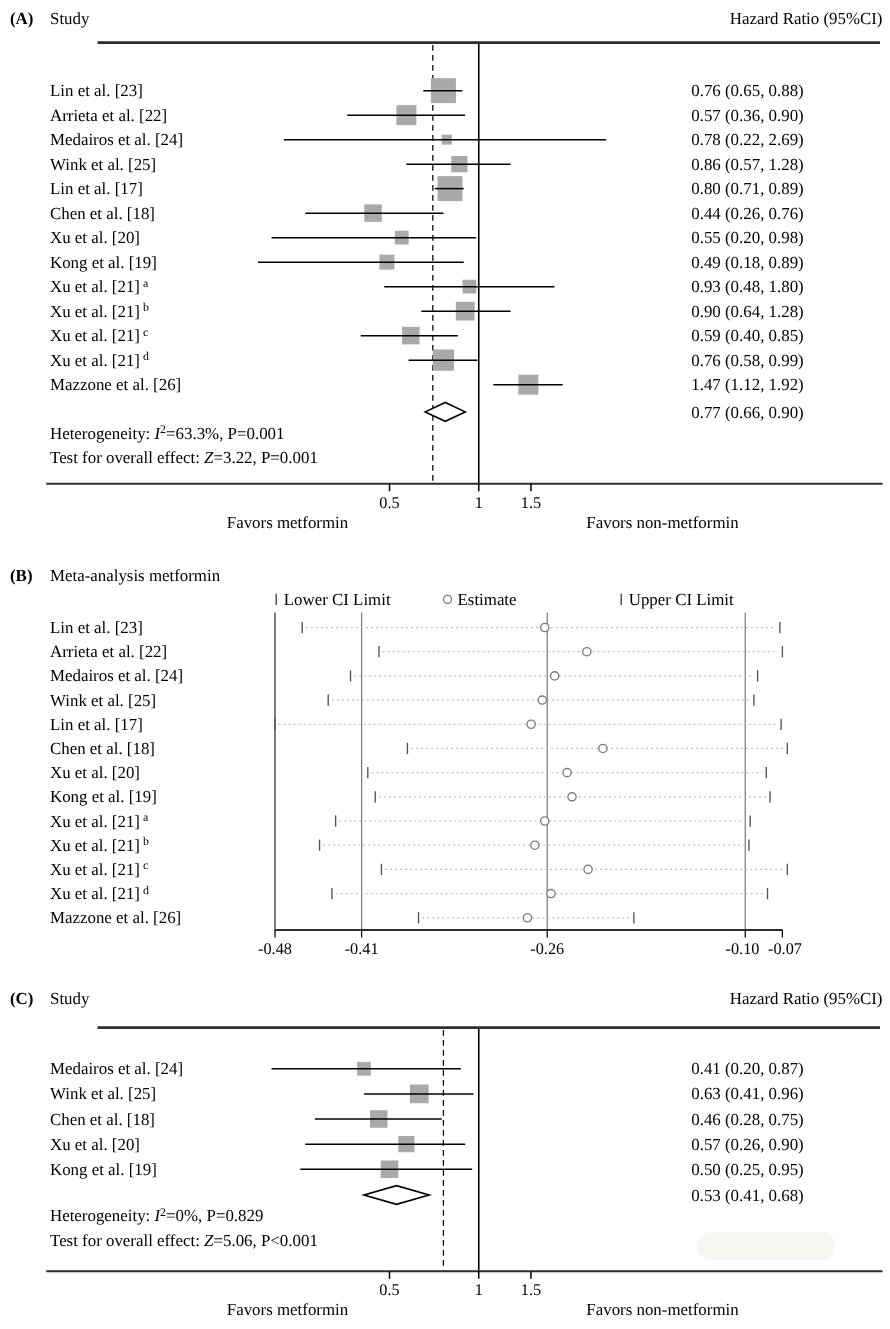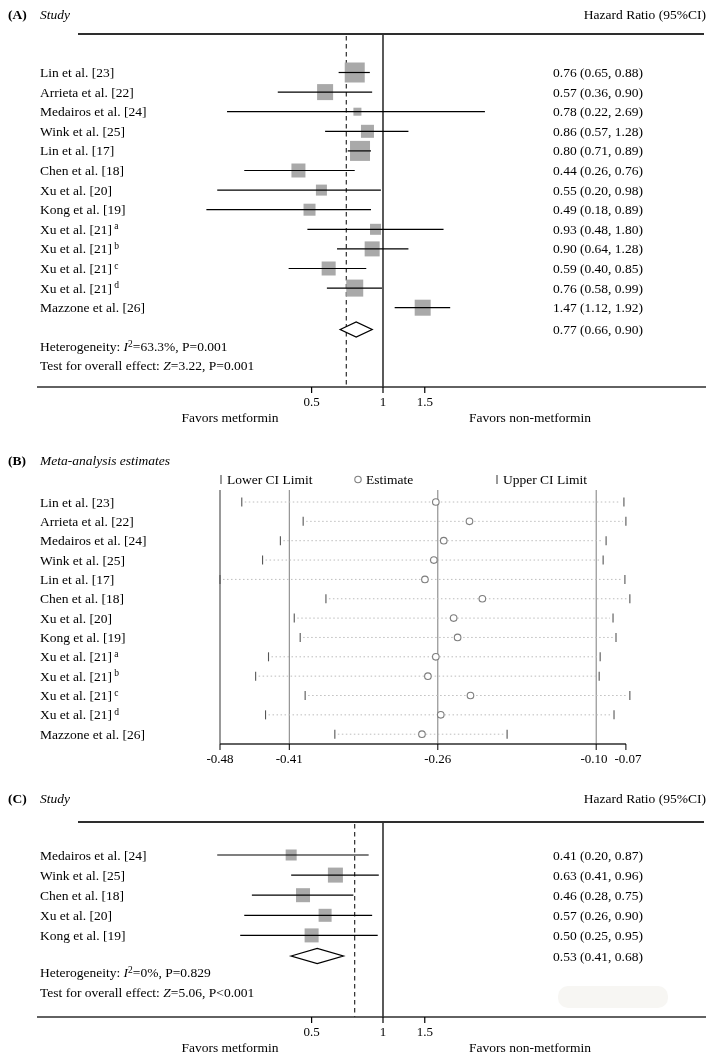--- a/index.html
+++ b/index.html
@@ -1,21 +1,21 @@
 <!DOCTYPE html>
 <html><head>
 <meta charset="utf-8">
 <style>
   html,body{margin:0;padding:0;background:#ffffff;}
   .canvas{position:relative;width:712px;height:1063px;background:#fff;overflow:hidden;
           font-family:"Liberation Serif", serif;color:#000;}
   svg text{font-family:"Liberation Serif", serif;}
   .panel-header{position:absolute;left:0;width:100%;height:18px;font-size:13.5px;line-height:18px;}
   .panel-header .tag{position:absolute;left:8px;font-weight:bold;}
-  .panel-header .study-col{position:absolute;left:40px;font-style:italic;}
+  .panel-header .study-col{position:absolute;left:40px;}
   .panel-header .hr-col{position:absolute;right:6px;margin-left:38px;}
   #plot{position:absolute;left:0;top:0;}
 </style>
 </head>
 <body>
 
 <div class="canvas">
 
   <svg id="plot" width="712" height="1063" viewBox="0 0 712 1063">
       <rect x="558" y="986" width="110" height="22" rx="10" fill="#f7f6f3"></rect>
@@ -212,21 +212,21 @@
     </svg>
 
   <div class="panel-header" style="top:6px">
     <span class="tag">(A)</span>
     <span class="study-col">Study</span>
     <span class="hr-col">Hazard Ratio (95%CI)</span>
   </div>
 
   <div class="panel-header" style="top:452px">
     <span class="tag">(B)</span>
-    <span class="study-col">Meta-analysis estimates</span>
+    <span class="study-col">Meta-analysis metformin</span>
   </div>
 
   <div class="panel-header" style="top:790px">
     <span class="tag">(C)</span>
     <span class="study-col">Study</span>
     <span class="hr-col">Hazard Ratio (95%CI)</span>
   </div>
 
 </div>
 

